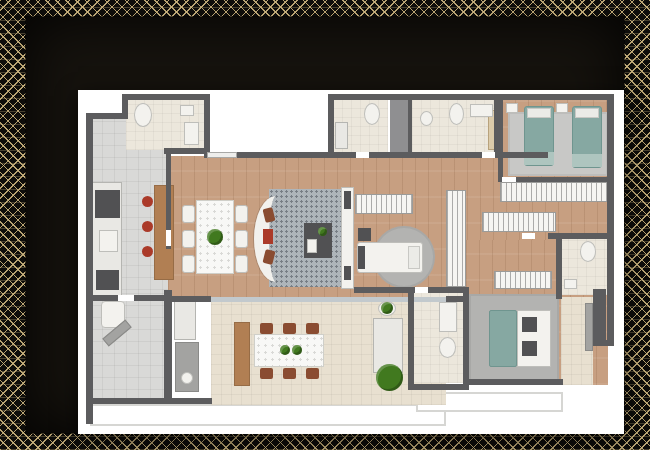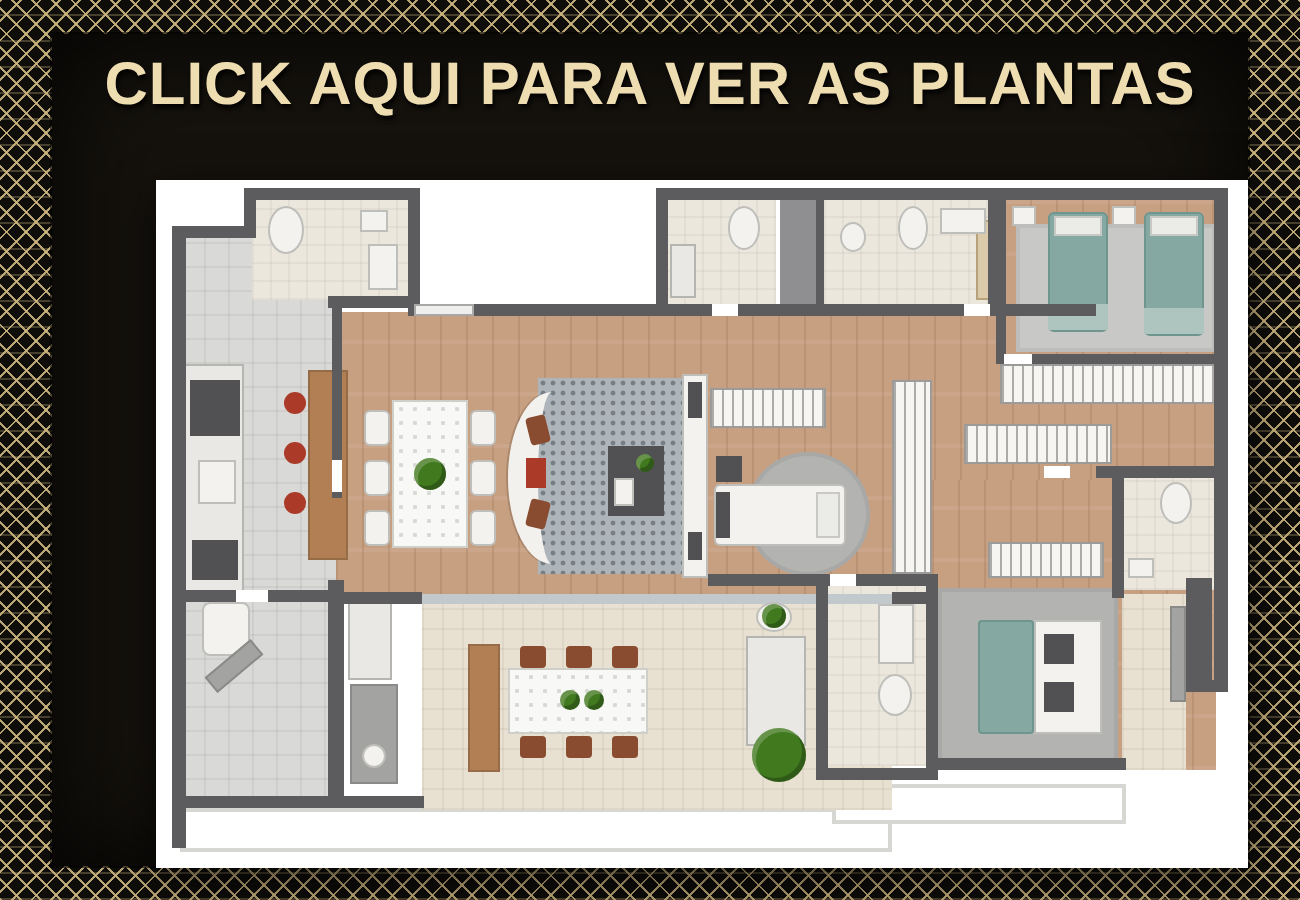--- a/index.html
+++ b/index.html
@@ -76,21 +76,20 @@
   .t-woodlight{background:#dccbaa;border:1px solid #b8a27c;}
   .t-sofa{background:transparent;border-radius:50%;
     border-left:15px solid #f2f1ed;
     box-shadow:-1px 0 0 rgba(0,0,0,.15);}
 </style>
 </head>
 <body>
 
 <div id="stage">
   <div id="panel">
-    <div id="cta">CLICK AQUI PARA VER AS PLANTAS</div>
     <div id="card">
       <div id="plan">
           <div class="pe t-apron" style="left: 12px; top: 314px; width: 356px; height: 22px;"></div>
           <div class="pe t-apron" style="left: 338px; top: 302px; width: 147px; height: 20px;"></div>
           <div class="pe t-tile" style="left: 12px; top: 27px; width: 114px; height: 37px;"></div>
           <div class="pe t-tile" style="left: 12px; top: 27px; width: 80px; height: 185px;"></div>
           <div class="pe t-bath" style="left: 48px; top: 8px; width: 80px; height: 52px;"></div>
           <div class="pe t-wood" style="left: 90px; top: 66px; width: 446px; height: 146px;"></div>
           <div class="pe t-wood" style="left: 424px; top: 8px; width: 108px; height: 82px;"></div>
           <div class="pe t-wood" style="left: 388px; top: 150px; width: 142px; height: 145px;"></div>

